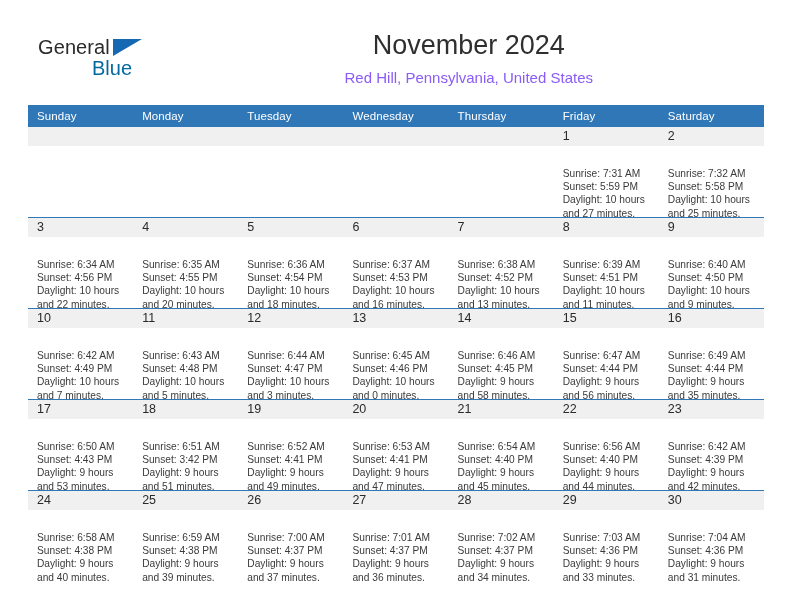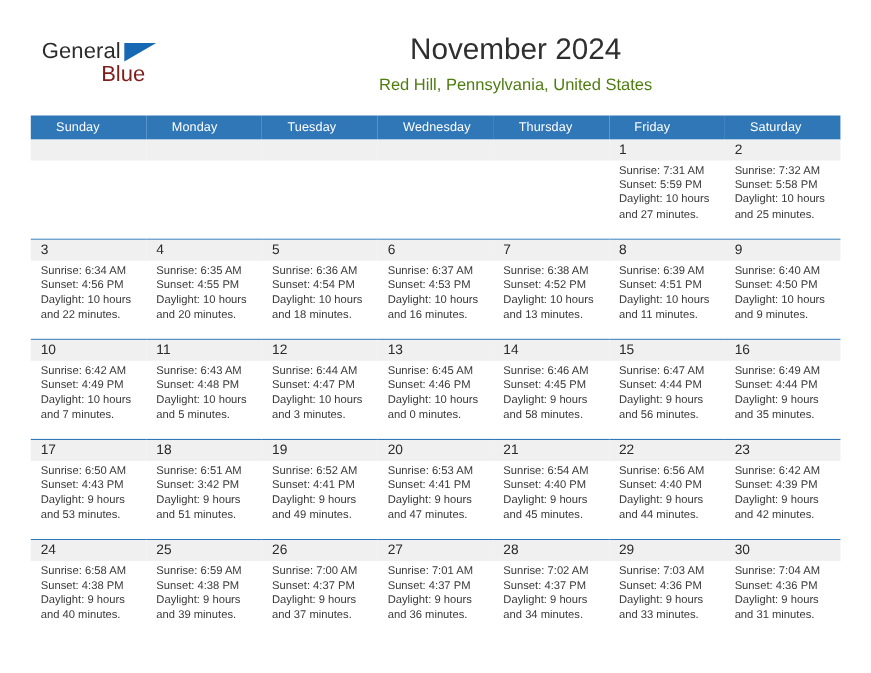--- a/index.html
+++ b/index.html
@@ -46,41 +46,41 @@
     top: 3px;
     width: 0; height: 0;
     border-left: 29px solid #1668b3;
     border-bottom: 17px solid transparent;
   }
   .logo-blue {
     position: absolute;
     left: 54px;
     top: 21px;
     font-size: 20px;
-    color: #7f1d1d;
+    color: #0369a1;
     line-height: 22px;
     font-family: "Liberation Sans", sans-serif;
   }
   .title-block {
     position: absolute;
     right: 38px;
     top: 28px;
     text-align: center;
   }
   .cal-title {
     font-size: 27px;
     color: #2f2f2f;
     font-weight: normal;
     line-height: 34px;
     white-space: nowrap;
   }
   .cal-subtitle {
     margin-top: 7px;
     font-size: 15px;
-    color: #4d7c0f;
+    color: #8b5cf6;
     font-weight: normal;
     line-height: 18px;
     white-space: nowrap;
   }
 
   
   .calendar {
     position: absolute;
     left: 28px;
     top: 105px;
@@ -90,21 +90,21 @@
     width: 736px;
     border-collapse: collapse;
     table-layout: fixed;
   }
   .cal-table th {
     background: #3077b8;
     color: #ffffff;
     font-size: 11.5px;
     font-weight: normal;
     text-align: left;
-    padding: 5px 0 5px 23px;
+    padding: 5px 0 5px 9px;
     height: 20px;
     letter-spacing: 0.1px;
   }
   .cal-table td {
     width: 105.14px;
     vertical-align: top;
     padding: 0;
     border-top: 1px solid #3077b8;
     background: #ffffff;
     height: 90px;
@@ -120,21 +120,21 @@
   .daynum-band {
     background: #f0f0f0;
     height: 19px;
     padding: 1px 0 0 9px;
     font-size: 12.5px;
     color: #2a2a2a;
     line-height: 17px;
   }
   .daycell.blank .daynum-band { background: #f0f0f0; }
   .day-info {
-    padding: 3px 6px 0 9px;
+    padding: 21px 6px 0 9px;
     font-size: 10.2px;
     color: #3a3a3a;
     line-height: 13.2px;
   }
   .day-info div { white-space: nowrap; }
 </style>
 </head>
 <body>
 
 <div class="page">

